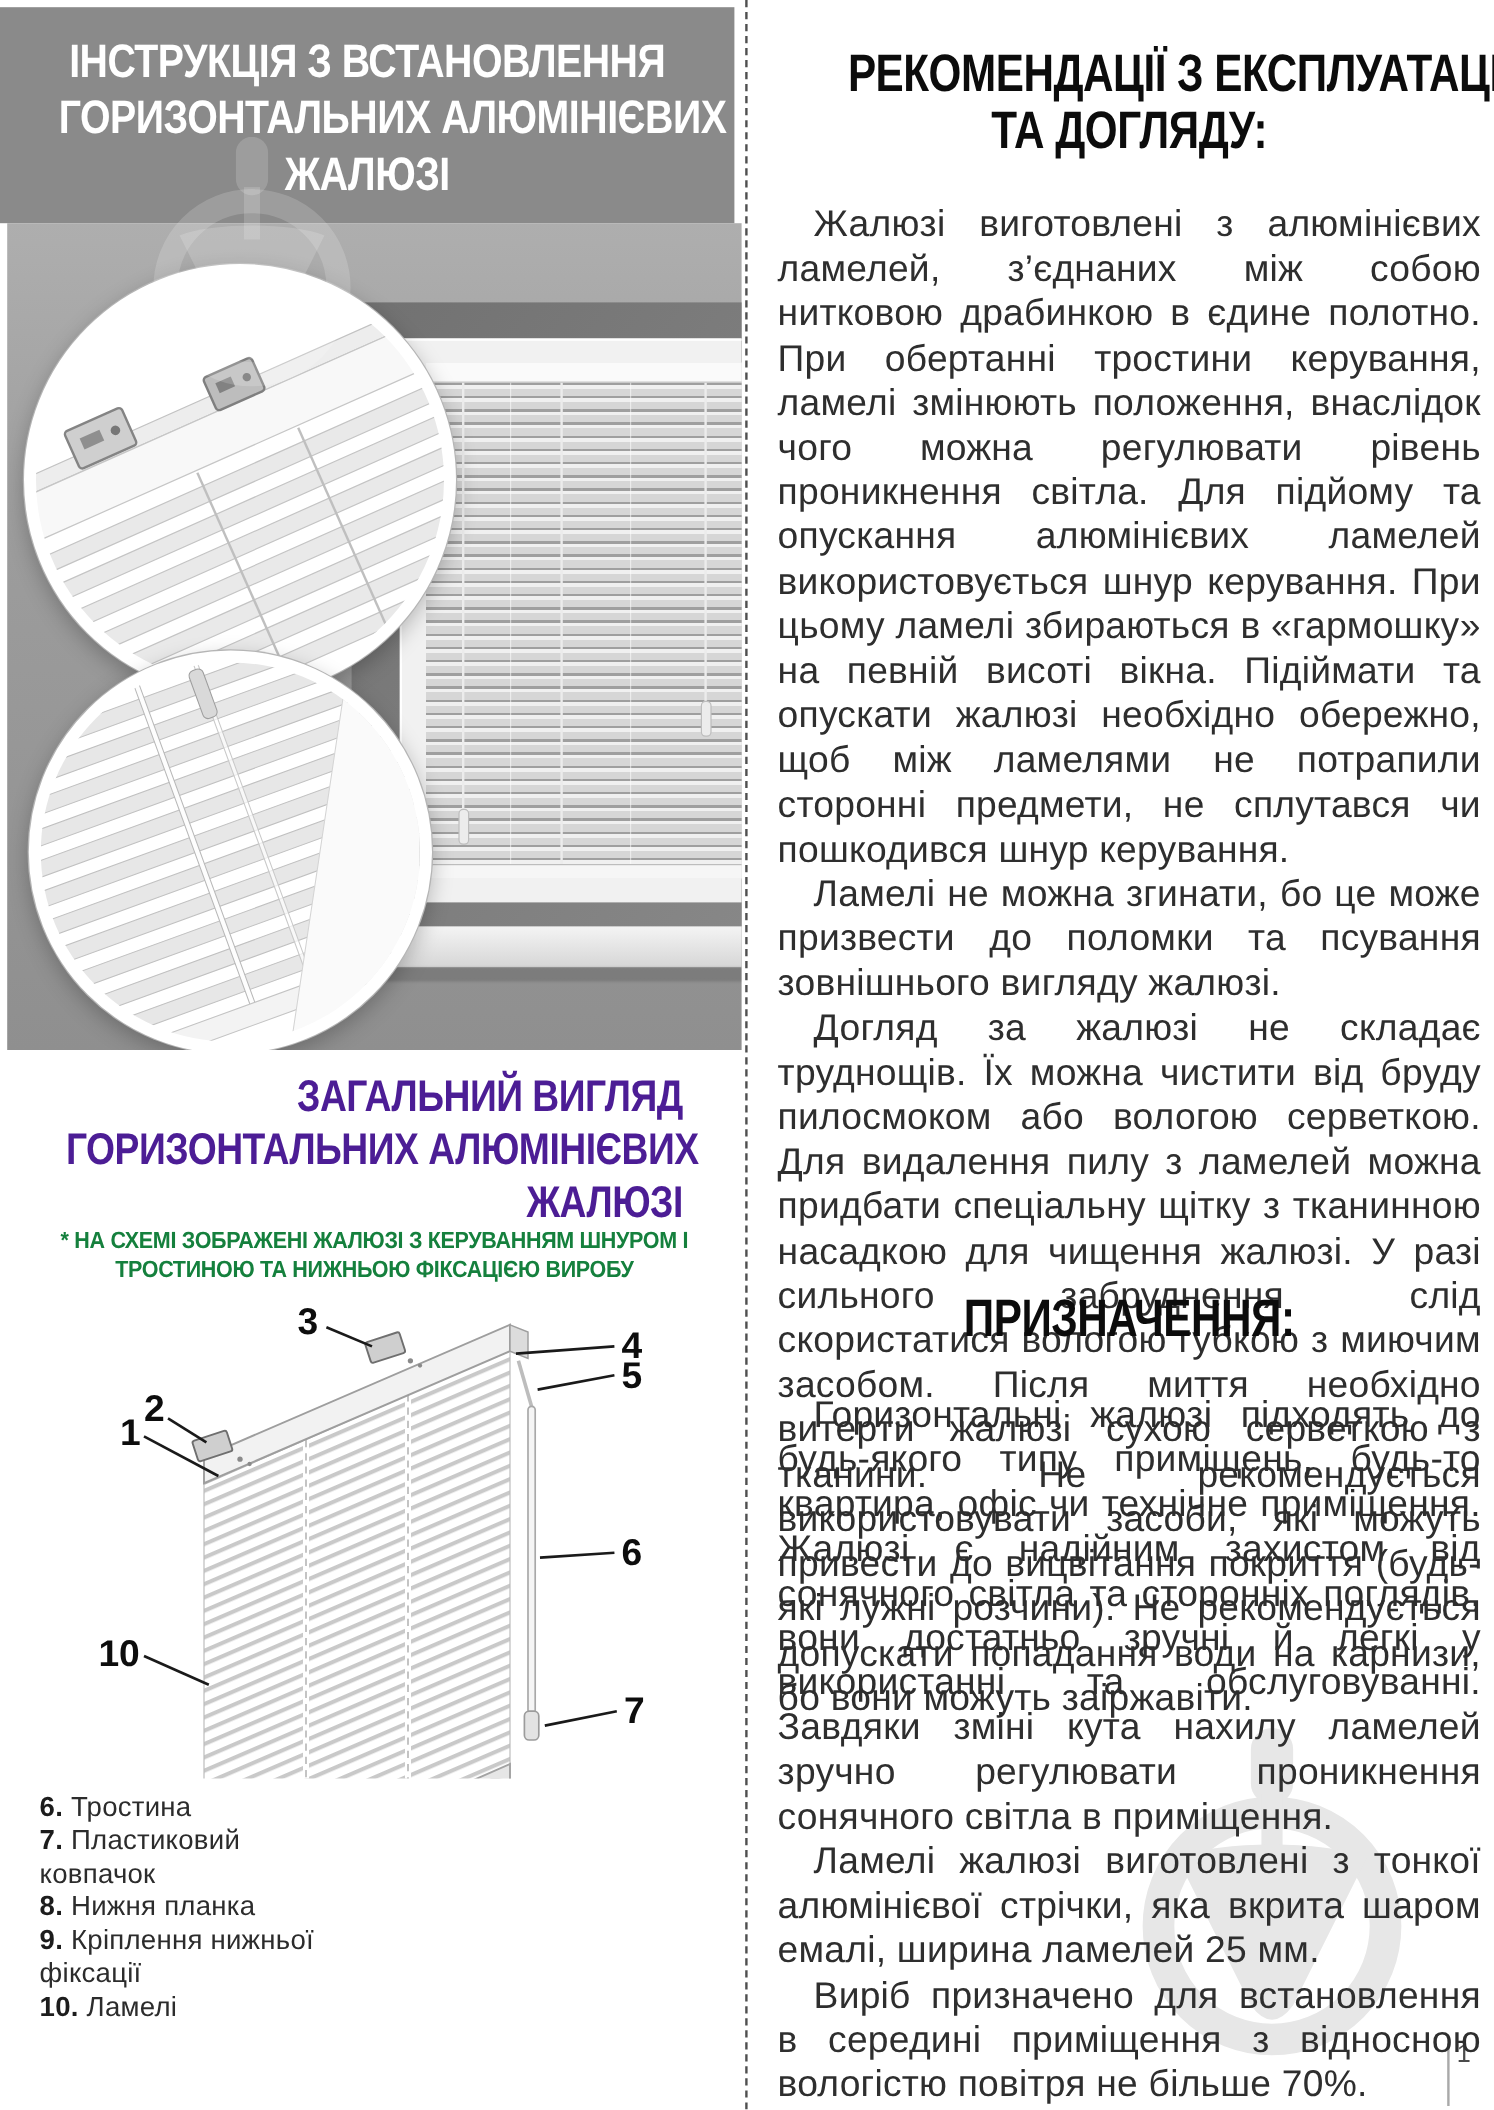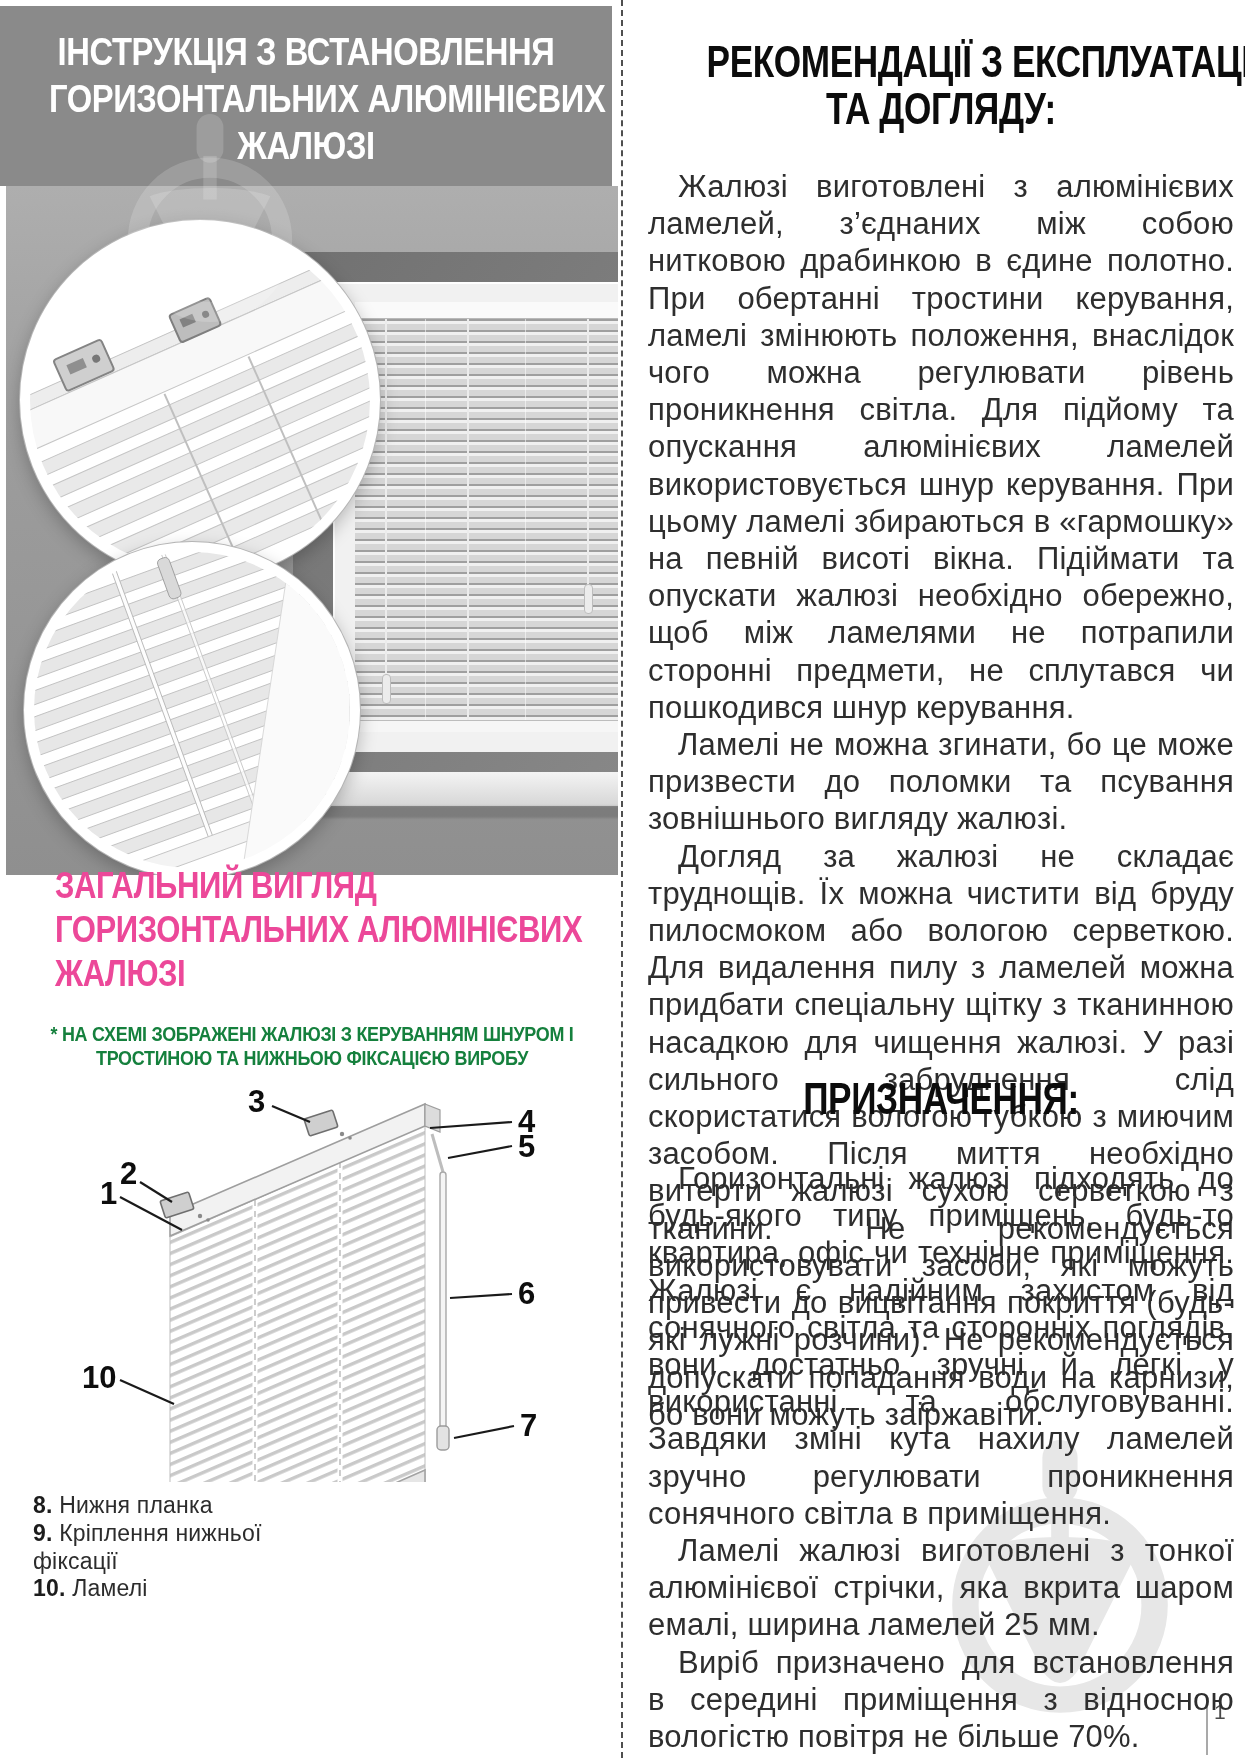--- a/index.html
+++ b/index.html
@@ -33,21 +33,21 @@
   .tassel{position:absolute;width:7px;height:28px;border-radius:4px;background:#ececec;border:1px solid #bdbdbd;}
   .ladder{position:absolute;width:1px;background:rgba(255,255,255,.55);}
   .sill{position:absolute;left:198px;top:586px;right:-4px;height:34px;
     background:linear-gradient(180deg,#f4f4f4,#d6d6d6);}
   .sill-shadow{position:absolute;left:198px;top:620px;right:-4px;height:12px;background:rgba(0,0,0,.14);filter:blur(1px);}
   .callout{
     position:absolute;border:10px solid #ffffff;border-radius:50%;overflow:hidden;background:#ffffff;
     box-shadow:0 0 0 1px #b5b5b5,0 6px 18px rgba(0,0,0,.25);box-sizing:border-box;
   }
   .overview-heading{
-    left:6px;top:864px;width:612px;text-align:left;color:#ec4899;
+    left:6px;top:892px;width:612px;text-align:right;color:#4c1d95;
     font-weight:700;font-size:37px;line-height:44px;letter-spacing:-.5px;
   }
   .overview-note{
     left:6px;top:1022px;width:612px;text-align:center;color:#15803d;
     font-weight:700;font-size:19.5px;line-height:24px;letter-spacing:-.3px;
   }
   .diagram{left:20px;top:1072px;}
   .dg-num{font-weight:700;font-size:31px;fill:#0d0d0d;font-family:"Liberation Sans",sans-serif;}
   .dg-line{stroke:#1a1a1a;stroke-width:2.2;}
   .legend{left:33px;top:1492px;width:585px;font-size:23px;line-height:27.8px;color:#2c2c2c;letter-spacing:.2px;}
@@ -230,20 +230,22 @@
   <text class="dg-num" x="498" y="232">6</text>
   <text class="dg-num" x="500" y="364">7</text>
   <text class="dg-num" x="326" y="514">8</text>
   <text class="dg-num" x="76" y="518">9</text>
   <text class="dg-num" x="62" y="316">10</text>
 </svg>
 
 <div class="abs legend">
   <div class="legend-grid">
     <ol>
+      <li><b>6.</b> <span>Тростина</span></li>
+      <li><b>7.</b> <span>Пластиковий ковпачок</span></li>
       <li><b>8.</b> <span>Нижня планка</span></li>
       <li><b>9.</b> <span>Кріплення нижньої фіксації</span></li>
       <li><b>10.</b> <span>Ламелі</span></li>
     </ol>
   </div>
 </div>
 
 <div class="abs sep"></div>
 
 <div class="abs r-title" style="top:38px;">

